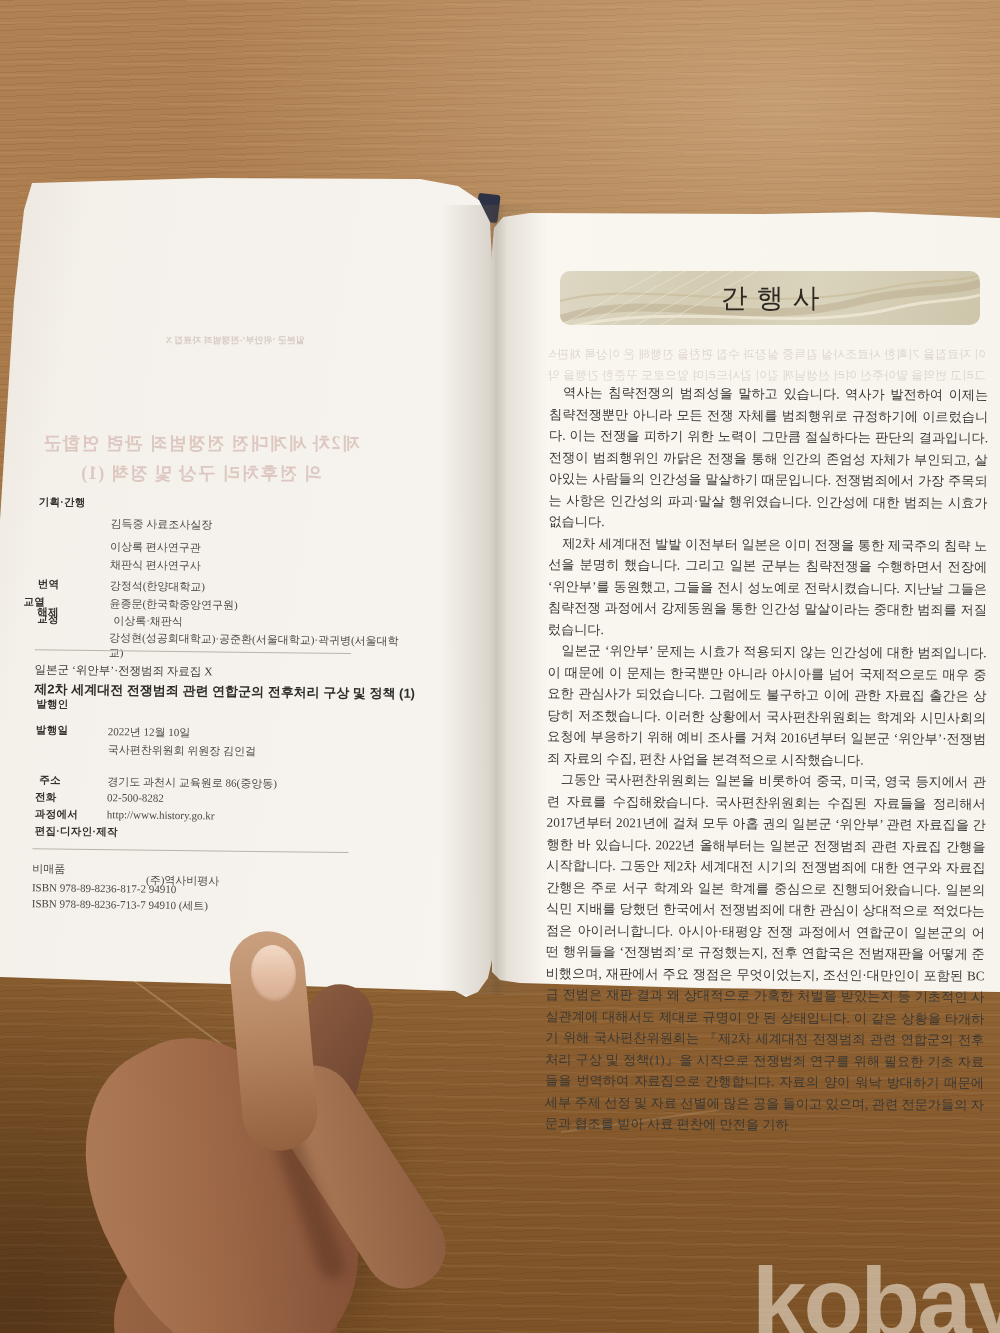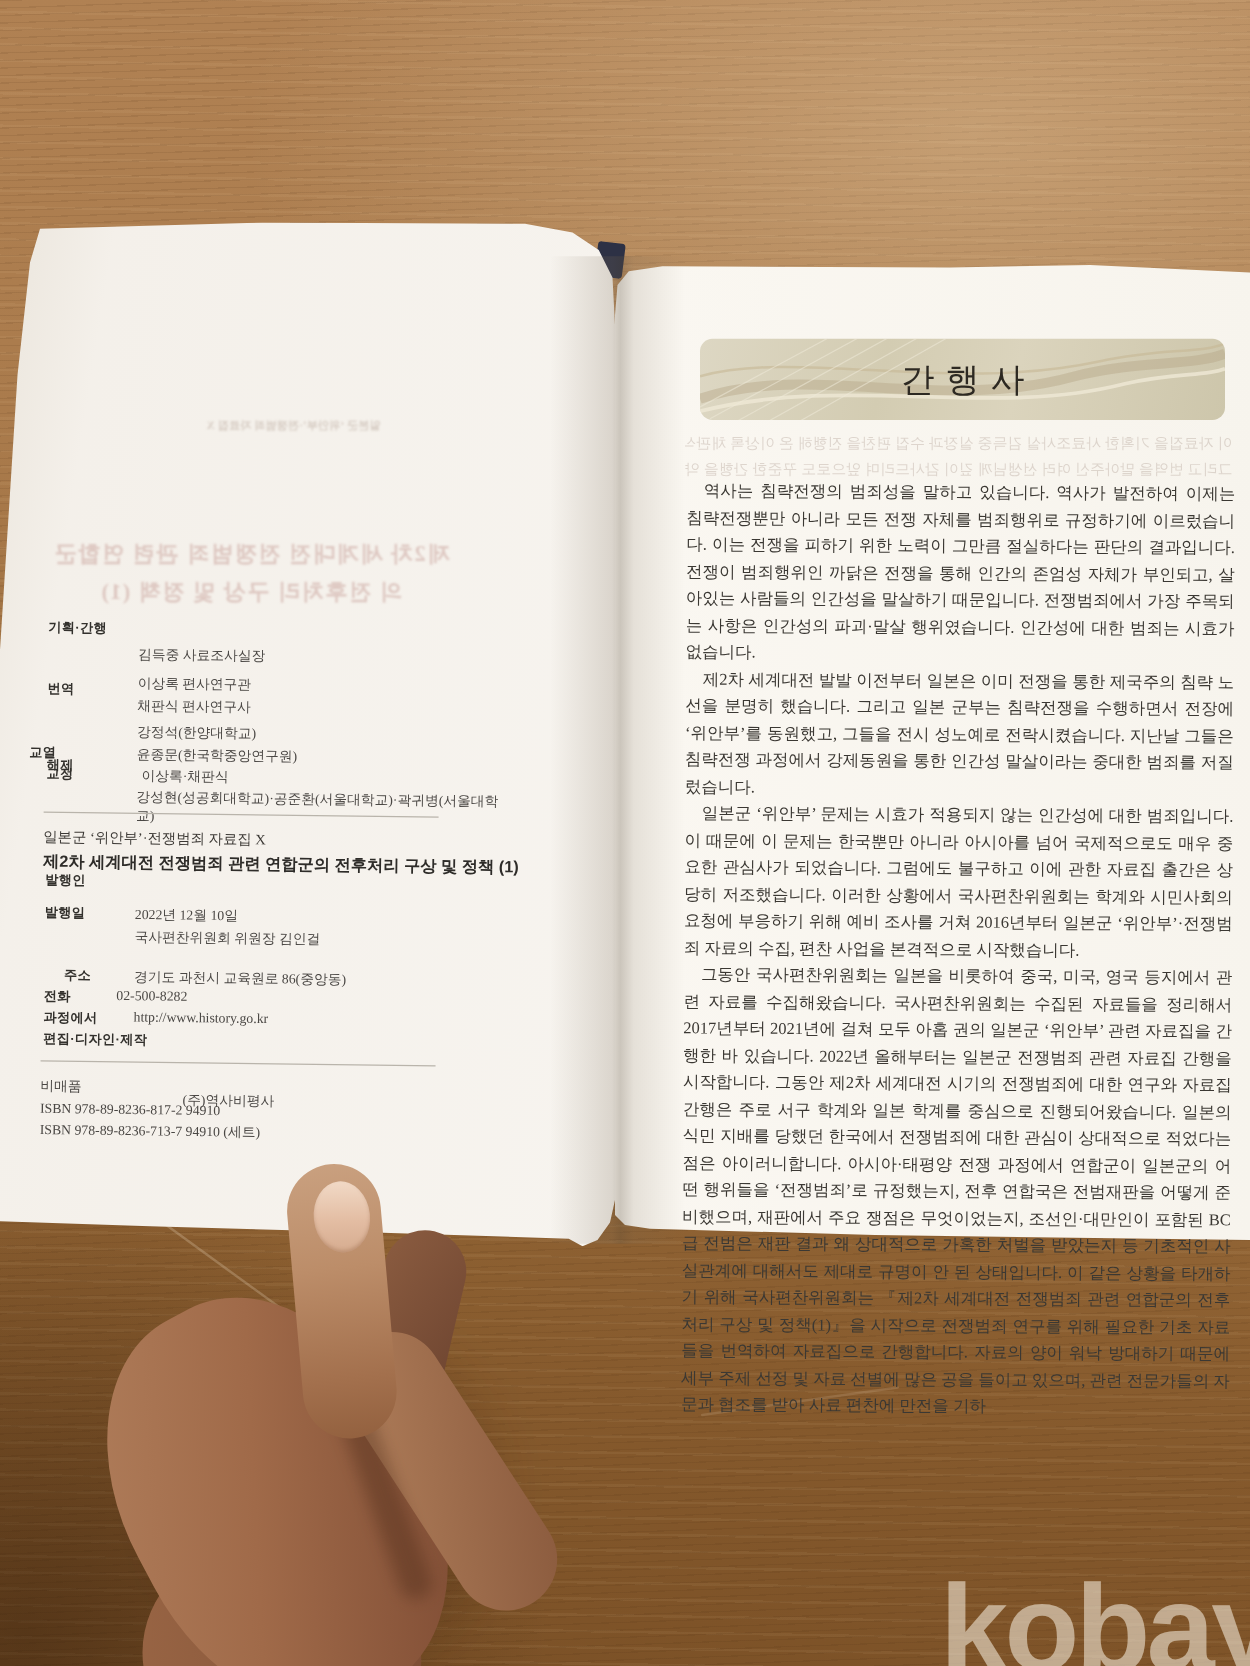--- a/index.html
+++ b/index.html
@@ -47,21 +47,21 @@
   .series{position:absolute;font-size:11.5px;color:#3c3935;}
   .volume{position:absolute;font-family:"Liberation Sans","DejaVu Sans",sans-serif;
     font-weight:700;font-size:13px;color:#2e2c29;}
   .ghost{position:absolute;transform:scaleX(-1);filter:blur(.7px);
     font-weight:700;text-align:center;}
   .ghost-small{left:150px;top:334px;width:170px;font-size:9px;color:#b8a79b;opacity:.5;}
   .ghost-big{left:36px;top:428px;width:330px;font-size:18px;line-height:30px;
     color:#c79f98;opacity:.5;letter-spacing:1px;}
 
   
-  .banner{position:absolute;left:560px;top:271px;width:420px;height:65px;border-radius:10px;
+  .banner{position:absolute;left:560px;top:271px;width:420px;height:54px;border-radius:10px;
     background:linear-gradient(102deg,#ddd7c3 0%,#d3ccb2 35%,#dbd4bd 60%,#cdc6ab 100%);
     overflow:hidden;text-align:center;}
   .banner svg{position:absolute;inset:0;}
   .banner-title{position:absolute;inset:0;display:flex;align-items:center;justify-content:center;
     font-size:27px;letter-spacing:9px;color:#2d2922;text-indent:9px;}
   .ghost-line{position:absolute;left:548px;width:438px;transform:scaleX(-1);
     font-size:12px;color:#ab988d;opacity:.34;filter:blur(.6px);white-space:nowrap;overflow:hidden;}
   .body{position:absolute;left:547px;top:383px;width:439px;transform:rotate(.35deg);
     font-size:13.2px;line-height:21.5px;text-align:justify;color:#3b3833;}
   .body p{margin:0;text-indent:1.05em;}
@@ -109,42 +109,42 @@
 
   <div class="ghost ghost-small">일본군 ‘위안부’·전쟁범죄 자료집 X</div>
   <div class="ghost ghost-big">제2차 세계대전 전쟁범죄 관련 연합군의 전후처리 구상 및 정책 (1)</div>
 
   <div class="lp">
     <span class="lbl" style="left:38px;top:498px">기획·간행</span>
     <span class="val" style="left:110px;top:518px">김득중 사료조사실장</span>
     <span class="val" style="left:110px;top:541px">이상록 편사연구관</span>
     <span class="val" style="left:110px;top:559px">채판식 편사연구사</span>
 
-    <span class="lbl" style="left:38px;top:547px">번역</span>
+    <span class="lbl" style="left:38px;top:580px">번역</span>
     <span class="val" style="left:110px;top:580px">강정석(한양대학교)</span>
     <span class="lbl" style="left:24px;top:598px">교열</span>
     <span class="val" style="left:110px;top:598px">윤종문(한국학중앙연구원)</span>
     <span class="lbl" style="left:38px;top:615px">교정</span>
     <span class="val" style="left:114px;top:615px">이상록·채판식</span>
     <span class="lbl" style="left:38px;top:608px">해제</span>
     <span class="val" style="left:110px;top:632px;width:300px">강성현(성공회대학교)·공준환(서울대학교)·곽귀병(서울대학교)</span>
 
     <div class="rule" style="left:36px;top:652px;width:316px"></div>
 
     <div class="series" style="left:36px;top:665px">일본군 ‘위안부’·전쟁범죄 자료집 X</div>
     <div class="volume" style="left:36px;top:683px">제2차 세계대전 전쟁범죄 관련 연합군의 전후처리 구상 및 정책 (1)</div>
 
     <span class="lbl" style="left:38px;top:726px">발행일</span>
     <span class="val" style="left:110px;top:726px">2022년 12월 10일</span>
     <span class="lbl" style="left:38px;top:700px">발행인</span>
     <span class="val" style="left:110px;top:744px">국사편찬위원회 위원장 김인걸</span>
-    <span class="lbl" style="left:54px;top:776px">주소</span>
+    <span class="lbl" style="left:42px;top:776px">주소</span>
     <span class="val" style="left:110px;top:776px">경기도 과천시 교육원로 86(중앙동)</span>
     <span class="lbl" style="left:38px;top:793px">전화</span>
-    <span class="val" style="left:96px;top:793px">02-500-8282</span>
+    <span class="val" style="left:110px;top:793px">02-500-8282</span>
     <span class="lbl" style="left:38px;top:810px">과정에서</span>
     <span class="val" style="left:110px;top:810px">http://www.history.go.kr</span>
     <span class="lbl" style="left:38px;top:827px">편집·디자인·제작</span>
     <span class="val" style="left:150px;top:874px">(주)역사비평사</span>
 
     <div class="rule" style="left:36px;top:851px;width:316px"></div>
 
     <span class="val" style="left:36px;top:864px">비매품</span>
     <span class="val" style="left:36px;top:884px">ISBN 978-89-8236-817-2 94910</span>
     <span class="val" style="left:36px;top:899px">ISBN 978-89-8236-713-7 94910 (세트)</span>

